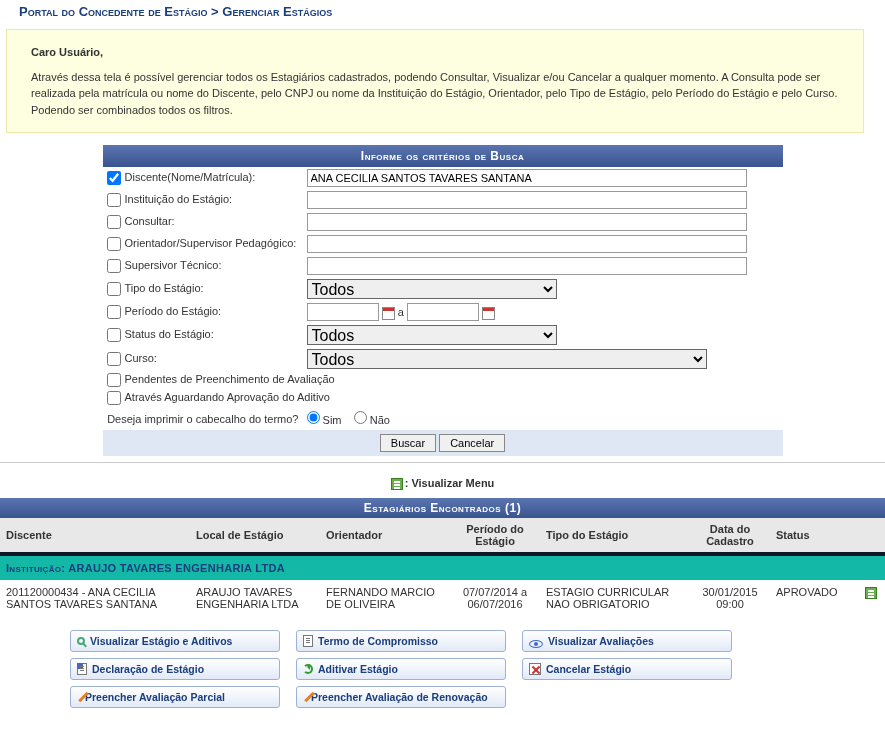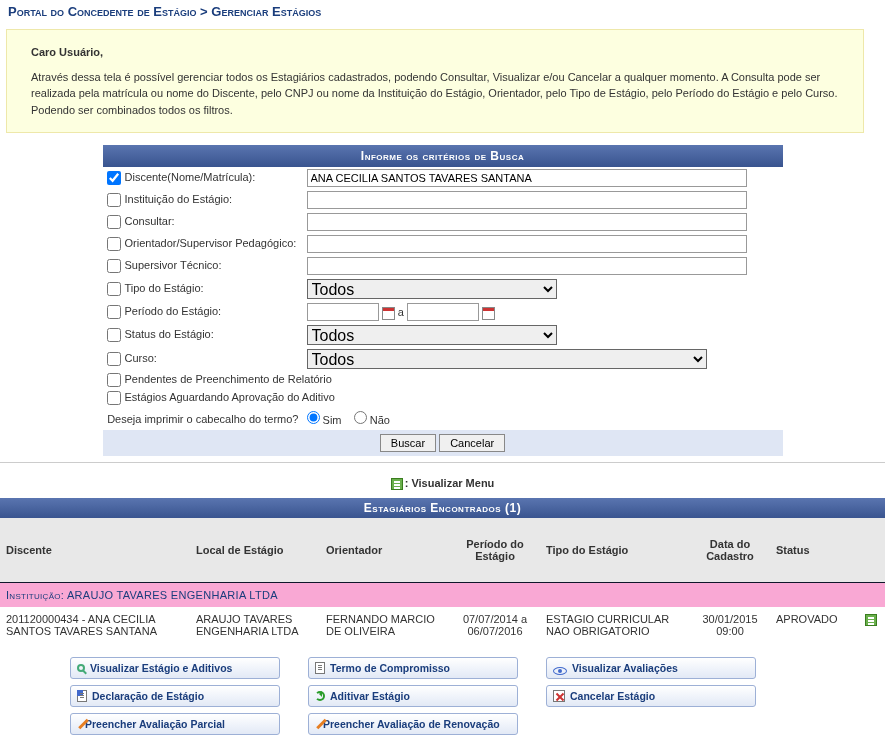--- a/index.html
+++ b/index.html
@@ -1,43 +1,43 @@
 <!DOCTYPE html>
 <html><head>
 <meta charset="utf-8">
 <style>
 * { box-sizing: border-box; margin: 0; padding: 0; }
 body { font-family: Verdana, Arial, sans-serif; font-size: 11px; color: #333; background: #fff; width: 885px; }
-.breadcrumb { color: #1a3d7c; font-weight: bold; font-size: 13px; padding: 4px 8px; font-variant: small-caps; }
+.breadcrumb { color: #1a3d7c; font-weight: bold; font-size: 13px; padding: 4px 19px; font-variant: small-caps; }
 .notice { background: #fdffe0; border: 1px solid #eee8aa; padding: 14px 24px; margin: 6px 21px 12px 6px; color: #333; line-height: 1.5; }
 .notice strong { display:block; margin-bottom:8px; }
 .section { margin: 0 auto; width: 680px; }
 .section-header { background: #39548f; background: linear-gradient(#5a75b0,#39548f); color: #fff; font-weight: bold; text-align: center; padding: 4px; font-variant: small-caps; font-size: 12px; letter-spacing: .5px; }
 .form-table { width: 100%; border-collapse: collapse; }
 .form-table td { padding: 2px 4px; vertical-align: middle; }
 .form-table td.lbl { width: 200px; text-align: left; white-space: nowrap; }
 .form-table input[type=text] { border: 1px solid #999; height: 18px; padding: 1px 3px; font-size: 11px; }
 .form-table select { border: 1px solid #666; height: 20px; font-size: 16px; background:#efefef; }
 .chk { width: 14px; height: 14px; vertical-align: middle; margin-right: 4px; }
 .date-field { width: 72px; }
 .cal-icon { display:inline-block; width:13px; height:13px; border:1px solid #888; background:#fff; position:relative; vertical-align:middle; }
 .cal-icon::before { content:""; position:absolute;top:0;left:0;right:0;height:3px;background:#c33; }
 .btn-row { background:#dfe6f4; text-align:center; padding:4px; }
 .btn { background:#f0f0f0; border:1px solid #888; padding:2px 10px; font-size:11px; cursor:pointer; }
 .legend-row { text-align:center; padding:8px; font-weight:bold; }
 .legend-icon { display:inline-block; width:12px; height:12px; background:#6ab04c; border:1px solid #3a7d1f; vertical-align:middle; margin-right:2px; position:relative; }
 .legend-icon::after{content:"";position:absolute;top:2px;left:2px;right:2px;height:2px;background:#fff;box-shadow:0 3px 0 #fff,0 6px 0 #fff;}
 .result-hdr { background: #39548f; background: linear-gradient(#5a75b0,#39548f); color:#fff; text-align:center; font-weight:bold; padding:3px; font-variant:small-caps; letter-spacing:.5px; font-size:12px; }
 .result-table { width:100%; border-collapse:collapse; }
-.result-table th { background:#e8e8e8; text-align:left; padding:20px 6px; font-size:11px; border-bottom:1px solid #0f172a; }
-.inst-row td { background:#f9a8d4; color:#1a3d7c; font-weight:normal; padding:4px 6px; font-variant:small-caps; letter-spacing:.3px; }
+.result-table th { background:#e8e8e8; text-align:left; padding:5px 6px; font-size:11px; border-bottom:4px solid #0f172a; }
+.inst-row td { background:#14b8a6; color:#1a3d7c; font-weight:bold; padding:4px 6px; font-variant:small-caps; letter-spacing:.3px; }
 .result-table td { padding:6px; vertical-align:top; font-size:11px; }
 .status-cell { font-weight:normal; }
 .menu-grid { margin:8px 64px; }
-.menu-row { display:flex; gap:28px; margin-bottom:6px; }
+.menu-row { display:flex; gap:16px; margin-bottom:6px; }
 .menu-item { flex:1; max-width:210px; border:1px solid #9db0d6; border-radius:3px; background:linear-gradient(#fff,#e2e9f6); padding:3px 6px; color:#1a3d7c; font-weight:bold; font-size:10.5px; cursor:pointer; display:flex; align-items:center; gap:5px; min-height:22px; }
 .menu-item.empty { visibility:hidden; }
 .mi-icon { width:14px; height:14px; flex-shrink:0; display:inline-block; }
 .i-search { border:2px solid #4a7; border-radius:50%; width:8px; height:8px; position:relative; }
 .i-search::after{content:"";position:absolute;width:5px;height:2px;background:#4a7;transform:rotate(45deg);bottom:-3px;right:-4px;}
 .i-doc { border:1px solid #777; width:10px; height:12px; background:#fff; position:relative; }
 .i-doc::after{content:"";position:absolute;top:2px;left:2px;right:2px;height:1px;background:#777;box-shadow:0 2px 0 #777,0 4px 0 #777;}
 .i-doc-blue::before{content:"";position:absolute;top:-1px;left:-1px;width:6px;height:6px;background:#4169cc;}
 .i-refresh { border:2px solid #2a9d2a; border-radius:50%; width:10px; height:10px; border-left-color:transparent; position:relative; }
 .i-refresh::after{content:"";position:absolute;top:-2px;left:-1px;border:3px solid transparent;border-right-color:#2a9d2a;}
@@ -101,24 +101,24 @@
     </tr>
     <tr>
       <td class="lbl"><input type="checkbox" class="chk" style=""><span>Status do Estágio:</span></td>
       <td><select style="width:250px"><option>Todos</option></select></td>
     </tr>
     <tr>
       <td class="lbl"><input type="checkbox" class="chk" style=""><span>Curso:</span></td>
       <td><select style="width:400px"><option>Todos</option></select></td>
     </tr>
     <tr>
-      <td class="lbl" colspan="2"><input type="checkbox" class="chk" style=""><span>Pendentes de Preenchimento de Relatório</span></td>
-    </tr>
-    <tr>
-      <td class="lbl" colspan="2"><input type="checkbox" class="chk" style=""><span>Estágios Aguardando Aprovação do Aditivo</span></td>
+      <td class="lbl" colspan="2"><input type="checkbox" class="chk" style=""><span>Pendentes de Preenchimento de Avaliação</span></td>
+    </tr>
+    <tr>
+      <td class="lbl" colspan="2"><input type="checkbox" class="chk" style=""><span>Através Aguardando Aprovação do Aditivo</span></td>
     </tr>
     <tr class="print-row">
       <td style="text-align:right"><span>Deseja imprimir o cabecalho do termo?</span></td>
       <td>
         <input type="radio" name="pr" checked="" style=""> <span>Sim</span>
         &nbsp;&nbsp;
         <input type="radio" name="pr" style=""> <span>Não</span>
       </td>
     </tr>
   </tbody>

